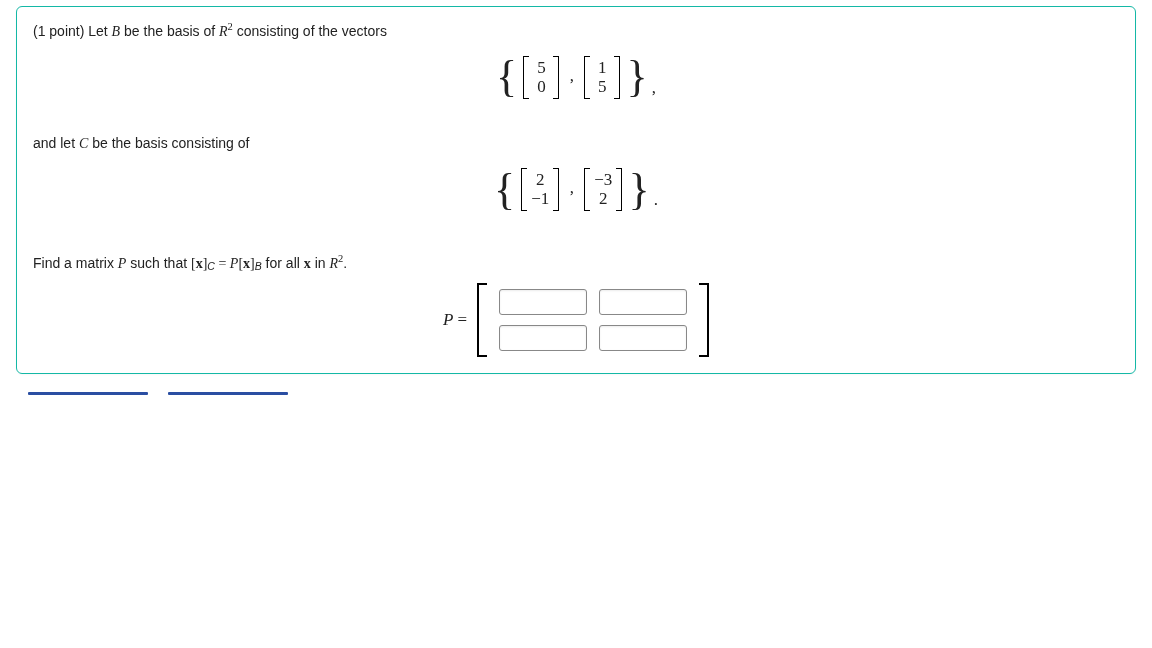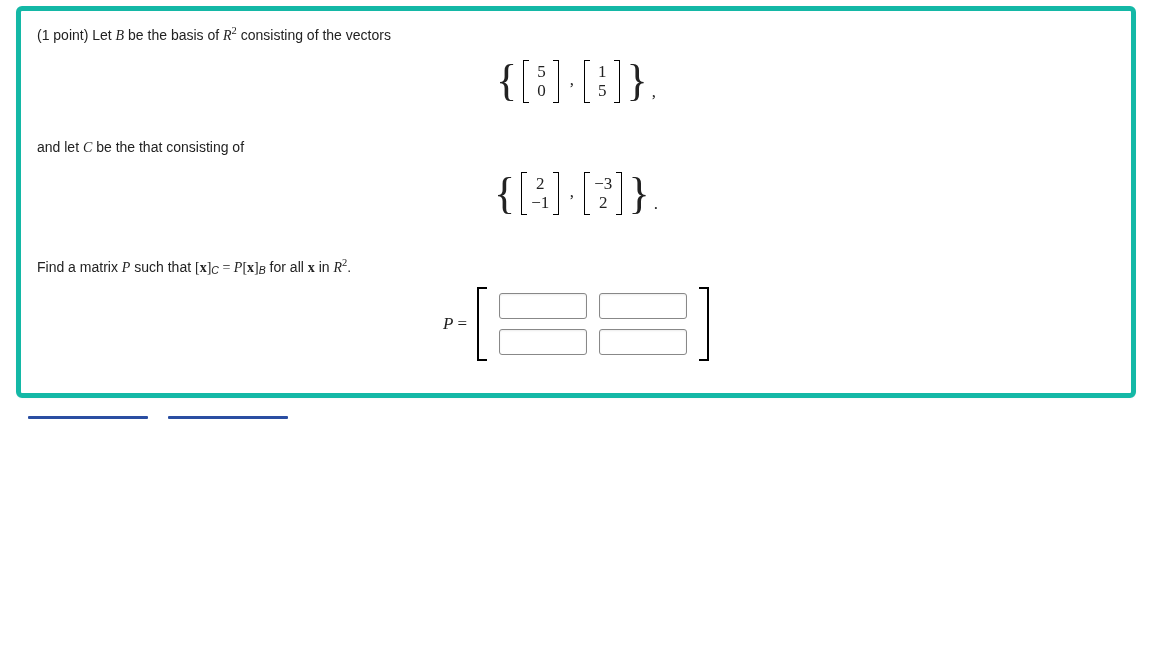--- a/index.html
+++ b/index.html
@@ -3,24 +3,24 @@
 <meta charset="utf-8">
 <style>
   body {
     margin: 0;
     font-family: Arial, Helvetica, sans-serif;
     font-size: 14px;
     color: #222;
     background: #fff;
   }
   .problem-box {
-    border: 5px solid #14b8a6;
+    border: 1px solid #14b8a6;
     border-radius: 6px;
     margin: 6px 16px 6px 16px;
-    padding: 12px 16px 32px 16px;
+    padding: 12px 16px 16px 16px;
     box-shadow: 0 1px 2px rgba(0,0,0,0.03);
   }
   .math-ital { font-family: "Times New Roman", Times, serif; font-style: italic; }
   .math-rm   { font-family: "Times New Roman", Times, serif; font-style: normal; }
   sup { font-size: 0.75em; }
   .para { margin: 0 0 6px 0; line-height: 1.5; }
 
   
   .math-display { text-align: center; margin: 14px 0 34px 0; font-family: "Times New Roman", Times, serif; font-size: 17px; }
 
@@ -109,21 +109,21 @@
           <span>1</span>
           <span>5</span>
         </span>
       <span class="bracket right"></span>
     </span>
     <span class="brace r"></span>
     <span style="vertical-align:-12px;">,</span>
   </div>
 
   <p class="para">
-    <span>and let </span><span class="math-ital">C</span><span> be the that consisting of</span>
+    <span>and let </span><span class="math-ital">C</span><span> be the basis consisting of</span>
   </p>
 
   <div class="math-display">
     <span class="brace l"></span>
     <span class="vec">
       <span class="bracket left"></span>
       <span class="vec-col">
           <span> 2</span>
           <span>−1</span>
         </span>

